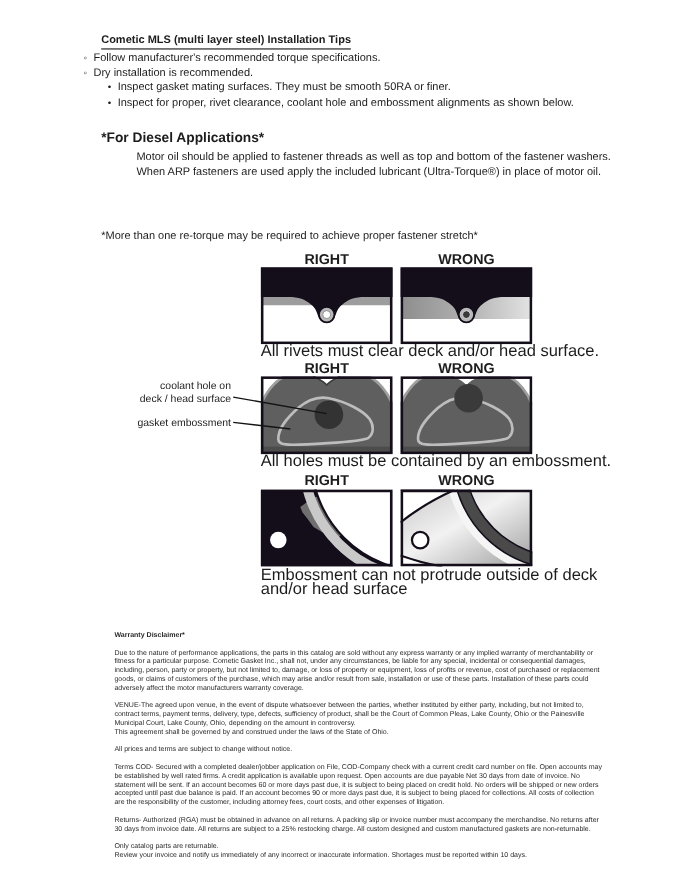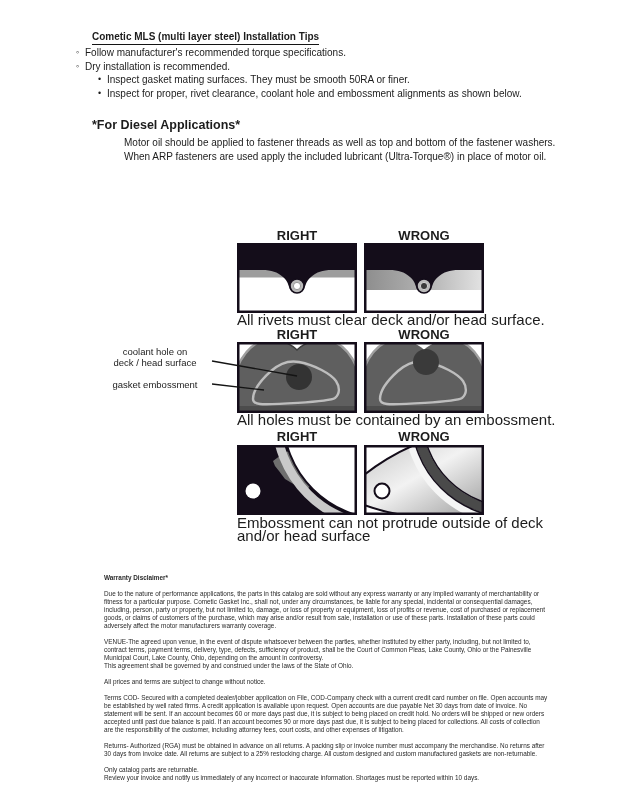--- a/index.html
+++ b/index.html
@@ -14,21 +14,21 @@
   }
   .tips{font-size:10px;line-height:13.5px;white-space:nowrap;}
   .tip-row{position:relative;padding-left:9px;}
   .tip-row::before{content:"◦";position:absolute;left:0;top:0;font-size:9px;}
   .sub-row{position:relative;margin-left:22px;padding-left:9px;}
   .sub-row::before{content:"•";position:absolute;left:0;top:0;font-size:9px;}
   .h2{font-size:12.5px;font-weight:bold;white-space:nowrap;}
   .para{font-size:10px;line-height:13.5px;white-space:pre-line;}
   .dlabel{font-size:13px;font-weight:bold;text-align:center;width:120px;}
   .caption{font-size:15px;font-weight:normal;white-space:pre-line;line-height:12.5px;}
-  .ann{font-size:9.5px;text-align:center;white-space:pre-line;line-height:11px;}
+  .ann{font-size:9.5px;text-align:right;white-space:pre-line;line-height:11px;}
   .panel{position:absolute;width:120px;}
   .panel svg{display:block;}
   .legal{font-size:6.4px;line-height:8px;color:#2a2a2a;width:470px;}
   .legal p{margin:0 0 8px 0;white-space:pre-line;}
   .legal .lh{font-weight:bold;margin-bottom:8px;}
   .pageno{font-size:14px;letter-spacing:0.3px;margin-top:40px;}
 </style>
 </head>
 <body>
 
@@ -41,20 +41,21 @@
   <div class="abs tips" style="left:76px;top:46px;">
     <div class="tip-row">Follow manufacturer's recommended torque specifications.</div>
     <div class="tip-row">Dry installation is recommended.</div>
     <div class="sub-row">Inspect gasket mating surfaces.  They must be smooth 50RA or finer.</div>
     <div class="sub-row">Inspect for proper, rivet clearance, coolant hole and embossment alignments as shown below.</div>
   </div>
 
   <div class="abs h2" style="left:92px;top:118px;">*For Diesel Applications*</div>
   <div class="abs para" style="left:92px;top:136px;width:460px;margin-left:32px;">Motor oil should be applied to fastener threads as well as top and bottom of the fastener washers.
 When ARP fasteners are used apply the included lubricant (Ultra-Torque®) in place of motor oil.</div>
+  <div class="abs para" style="left:92px;top:208px;width:460px;">*More than one re-torque may be required to achieve proper fastener stretch*</div>
 
   <div class="abs dlabel" style="left:237px;top:228px;">RIGHT</div>
   <div class="abs dlabel" style="left:364px;top:228px;">WRONG</div>
 
   <div class="panel" style="left:237px;top:243px;">
     <svg width="120" height="70" viewBox="0 0 120 70">
       <rect x="0" y="0" width="120" height="70" fill="#ffffff"></rect>
       <rect x="2" y="27" width="116" height="7.5" fill="#9d9d9d"></rect>
       <path d="M0,0 H120 V27 H95 C85,27 80,29 74,34 C66,40 70,50 60,50 C50,50 54,40 46,34 C40,29 35,27 25,27 H0 Z" fill="#140d1a"></path>
       <circle cx="60" cy="43" r="7" fill="#b9b9b9" stroke="#140d1a" stroke-width="1.6"></circle>

